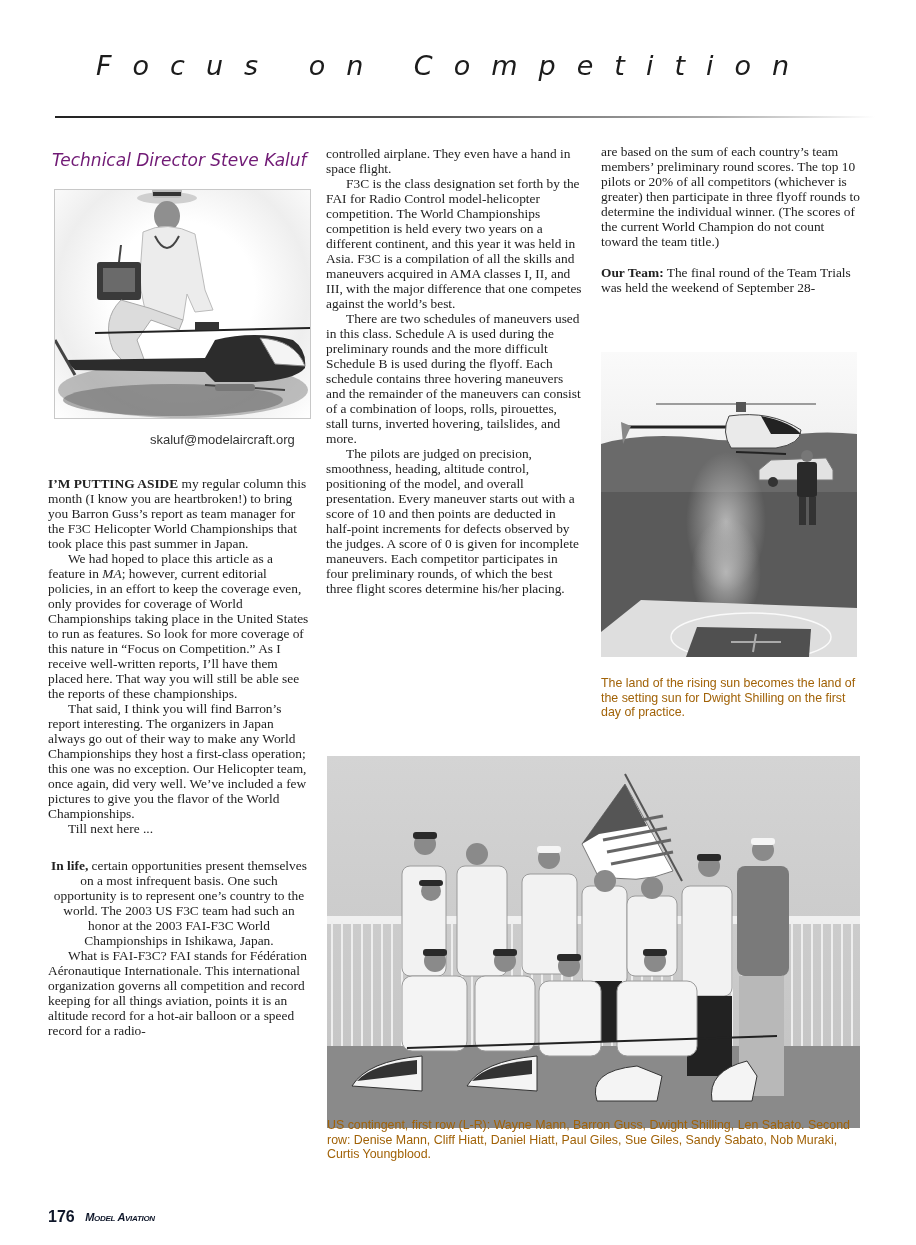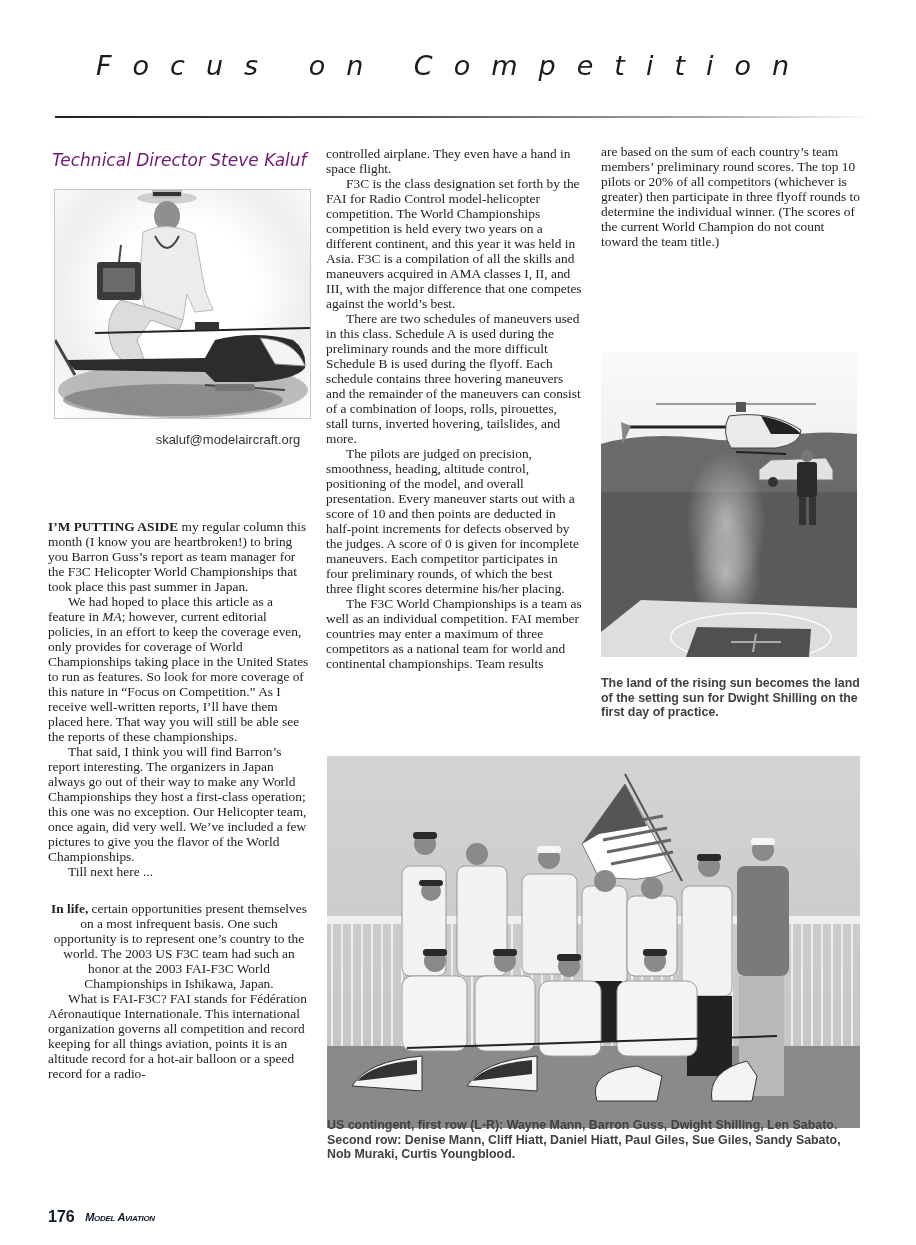--- a/index.html
+++ b/index.html
@@ -11,40 +11,40 @@
   }
   .header-rule {
     position: absolute; left: 55px; top: 116px; width: 820px; height: 2px;
     background: linear-gradient(to right, #222 0%, #555 45%, #aaa 80%, #fff 100%);
   }
   .col { position: absolute; font-family: "Liberation Serif", serif; font-size: 13.4px; line-height: 15px; color: #222; }
   .col p { margin: 0; text-indent: 20px; }
   .col p.noindent { text-indent: 0; }
   .col p.gap { margin-top: 16px; }
   .col b { font-weight: bold; }
-  .col1 { left: 48px; top: 476px; width: 262px; margin-top: 43px; }
+  .col1 { left: 48px; top: 476px; width: 262px; }
   .col2 { left: 326px; top: 146px; width: 256px; }
   .col3 { left: 601px; top: 144px; width: 262px; }
   .director-title {
     position: absolute; left: 52px; top: 150px; width: 260px;
     font-family: "DejaVu Sans", sans-serif; font-style: italic; font-size: 17px; color: #701a75; white-space: nowrap;
   }
   .photo { position: absolute; overflow: hidden; }
   .photo-director {
     left: 54px; top: 189px; width: 255px; height: 228px; border: 1px solid #c8c8c8;
     background: radial-gradient(ellipse at 50% 45%, #fff 0%, #fff 40%, #eee 70%, #fff 100%);
   }
   .email {
-    position: absolute; left: 150px; top: 432px; width: 156px; text-align: center;
+    position: absolute; left: 150px; top: 432px; width: 156px; text-align: left;
     font-family: "Liberation Sans", sans-serif; font-size: 13px; color: #333;
   }
   .photo-practice { left: 601px; top: 352px; width: 256px; height: 305px; background: #f4f4f4; }
   .caption {
-    position: absolute; font-family: "Liberation Sans", sans-serif; font-weight: bold;
-    font-size: 12.4px; line-height: 14.5px; color: #404040;
+    position: absolute; font-family: "Liberation Sans", sans-serif; font-weight: normal;
+    font-size: 12.4px; line-height: 14.5px; color: #a16207;
   }
   .caption-practice { left: 601px; top: 676px; width: 262px; }
   .photo-team { left: 327px; top: 756px; width: 533px; height: 372px; background: #e8e8e8; }
   .caption-team { left: 327px; top: 1118px; width: 540px; }
   .footer { position: absolute; left: 48px; top: 1207px; font-family: "Liberation Sans", sans-serif; color: #0f172a; white-space: nowrap; }
   .page-num { font-size: 16px; font-weight: bold; vertical-align: middle; }
   .mag-name { font-size: 11px; font-weight: bold; font-style: italic; letter-spacing: -0.3px; margin-left: 6px; vertical-align: middle; font-variant: small-caps; }
   svg { display: block; }
 </style>
 </head>
@@ -95,25 +95,25 @@
   <p>Till next here ...</p>
   <p class="noindent gap" style="margin-top:22px;text-align:center;"><b>In life,</b><span> certain opportunities present themselves on a most infrequent basis. One such opportunity is to represent one’s country to the world. The 2003 US F3C team had such an honor at the 2003 FAI-F3C World Championships in Ishikawa, Japan.</span></p>
   <p>What is FAI-F3C? FAI stands for Fédération Aéronautique Internationale. This international organization governs all competition and record keeping for all things aviation, points it is an altitude record for a hot-air balloon or a speed record for a radio-</p>
 </div>
 
 <div class="col col2">
   <p class="noindent">controlled airplane. They even have a hand in space flight.</p>
   <p>F3C is the class designation set forth by the FAI for Radio Control model-helicopter competition. The World Championships competition is held every two years on a different continent, and this year it was held in Asia. F3C is a compilation of all the skills and maneuvers acquired in AMA classes I, II, and III, with the major difference that one competes against the world’s best.</p>
   <p>There are two schedules of maneuvers used in this class. Schedule A is used during the preliminary rounds and the more difficult Schedule B is used during the flyoff. Each schedule contains three hovering maneuvers and the remainder of the maneuvers can consist of a combination of loops, rolls, pirouettes, stall turns, inverted hovering, tailslides, and more.</p>
   <p>The pilots are judged on precision, smoothness, heading, altitude control, positioning of the model, and overall presentation. Every maneuver starts out with a score of 10 and then points are deducted in half-point increments for defects observed by the judges. A score of 0 is given for incomplete maneuvers. Each competitor participates in four preliminary rounds, of which the best three flight scores determine his/her placing.</p>
-  <p>The F3C World Championships is a team as well as an individual competition. FAI member countries may enter a maximum of three competitors as a national team for world and continental championships. Team results</p>
 </div>
 
 <div class="col col3">
   <p class="noindent">are based on the sum of each country’s team members’ preliminary round scores. The top 10 pilots or 20% of all competitors (whichever is greater) then participate in three flyoff rounds to determine the individual winner. (The scores of the current World Champion do not count toward the team title.)</p>
+  <p class="noindent gap"><b>Our Team:</b><span> The final round of the Team Trials was held the weekend of September 28-</span></p>
 </div>
 
 <div class="photo photo-practice" aria-label="Model helicopter hovering over a landing pad with dust rising, pilot standing in field">
   <svg width="256" height="305" viewBox="0 0 256 305">
     <defs>
       <linearGradient id="sky1" x1="0" y1="0" x2="0" y2="1">
         <stop offset="0" stop-color="#fafafa"></stop>
           <stop offset="1" stop-color="#dcdcdc"></stop>
       </linearGradient>
       <radialGradient id="dust" cx="0.5" cy="0.5" r="0.5">

